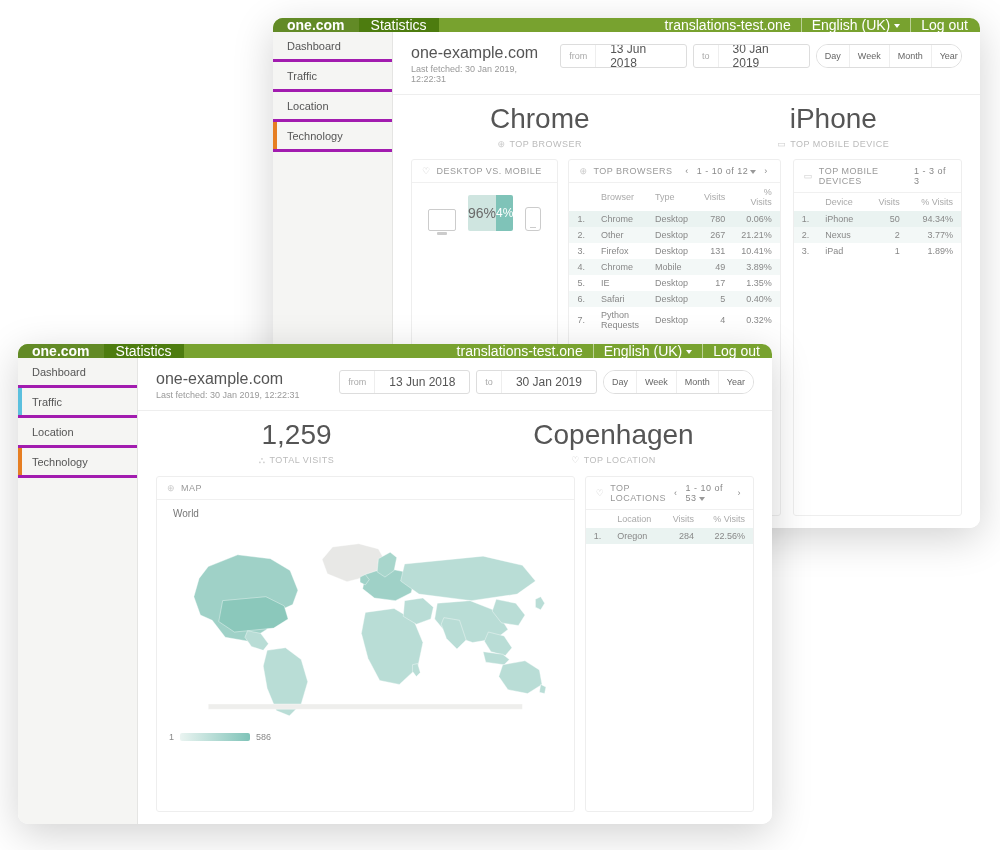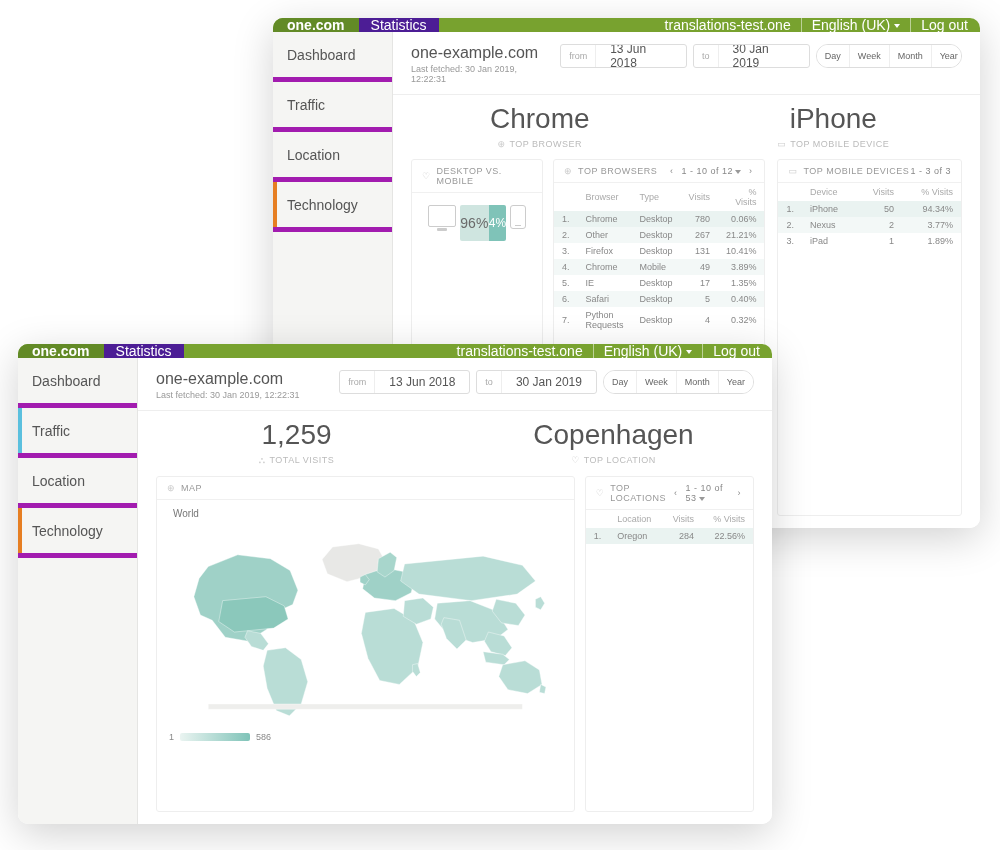--- a/index.html
+++ b/index.html
@@ -33,36 +33,36 @@
   }
   .brand {
     display:flex; align-items:center;
     padding: 0 14px;
     background: #628a26;
     font-weight:600;
   }
   .tabsec {
     display:flex; align-items:center;
     padding: 0 12px;
-    background: #4c1d95;
+    background: #4d7c0f;
     font-weight:500;
   }
   .topbar .spacer { flex:1; }
   .top-right { display:flex; align-items:center; gap:10px; padding:0 12px; }
   .top-right span { white-space:nowrap; }
   .divider-v { width:1px; height:14px; background:rgba(255,255,255,0.5); }
   .caret-d { display:inline-block; margin-left:4px; border-left:3px solid transparent; border-right:3px solid transparent; border-top:4px solid #fff; vertical-align:middle;}
 
   
   .win-body { flex:1; display:flex; min-height:0; }
   .sidebar { width:120px; background:#f5f5f3; border-right:1px solid #e5e5e3; }
   .side-item {
-    height:50px; display:flex; align-items:center;
-    padding-left:14px; font-size:14px; color:#555;
-    border-bottom:5px solid #a21caf;
+    height:30px; display:flex; align-items:center;
+    padding-left:14px; font-size:11px; color:#555;
+    border-bottom:3px solid #a21caf;
     position:relative;
   }
   .side-item.active::before {
     content:""; position:absolute; left:0; top:0; bottom:0; width:4px;
   }
   .win-back .side-item.active::before { background:#e67e22; }
   .win-front .side-item.active::before { background:#e67e22; }
   .side-item.traffic-accent::before { content:""; position:absolute; left:0; top:0; bottom:0; width:4px; background:#5bc0de; }
 
   .main { flex:1; display:flex; flex-direction:column; min-height:0; background:#fff; }
@@ -101,21 +101,21 @@
   .panel-hdr {
     display:flex; align-items:center; justify-content:space-between;
     padding:6px 10px; font-size:9px; color:#999; letter-spacing:0.5px;
     border-bottom:1px solid #f0f0f0;
   }
   .panel-hdr .left { display:flex; align-items:center; gap:6px; text-transform:uppercase;}
   .pager { display:flex; align-items:center; gap:6px; font-size:9px; color:#888;}
   .pager .arr { cursor:pointer; color:#888; padding:0 2px;}
 
   
-  .dvm-body { display:flex; align-items:flex-start; gap:4px; padding:12px 16px; }
+  .dvm-body { display:flex; align-items:flex-end; gap:12px; padding:12px 16px; }
   .dev-ic { width:28px; height:22px; border:1.3px solid #ccc; border-radius:2px; position:relative; }
   .dev-ic.desktop::after { content:""; position:absolute; bottom:-5px; left:50%; transform:translateX(-50%); width:10px; height:3px; background:#ccc; border-radius:1px;}
   .dev-ic.mobile { width:16px; height:24px; border-radius:3px;}
   .dev-ic.mobile::after { content:""; position:absolute; bottom:2px; left:50%; transform:translateX(-50%); width:6px; height:1.5px; background:#ccc;}
   .bar-outer { flex:1; height:36px; display:flex; border-radius:2px; overflow:hidden; }
   .bar-desk { background:#cfe5e0; display:flex; align-items:center; justify-content:center; color:#657; font-size:14px; color:#6a6a6a;}
   .bar-mob  { background:#7fc3b8; display:flex; align-items:center; justify-content:center; color:#fff; font-size:12px;}
 
   
   .two-col { display:flex; gap:12px; }

